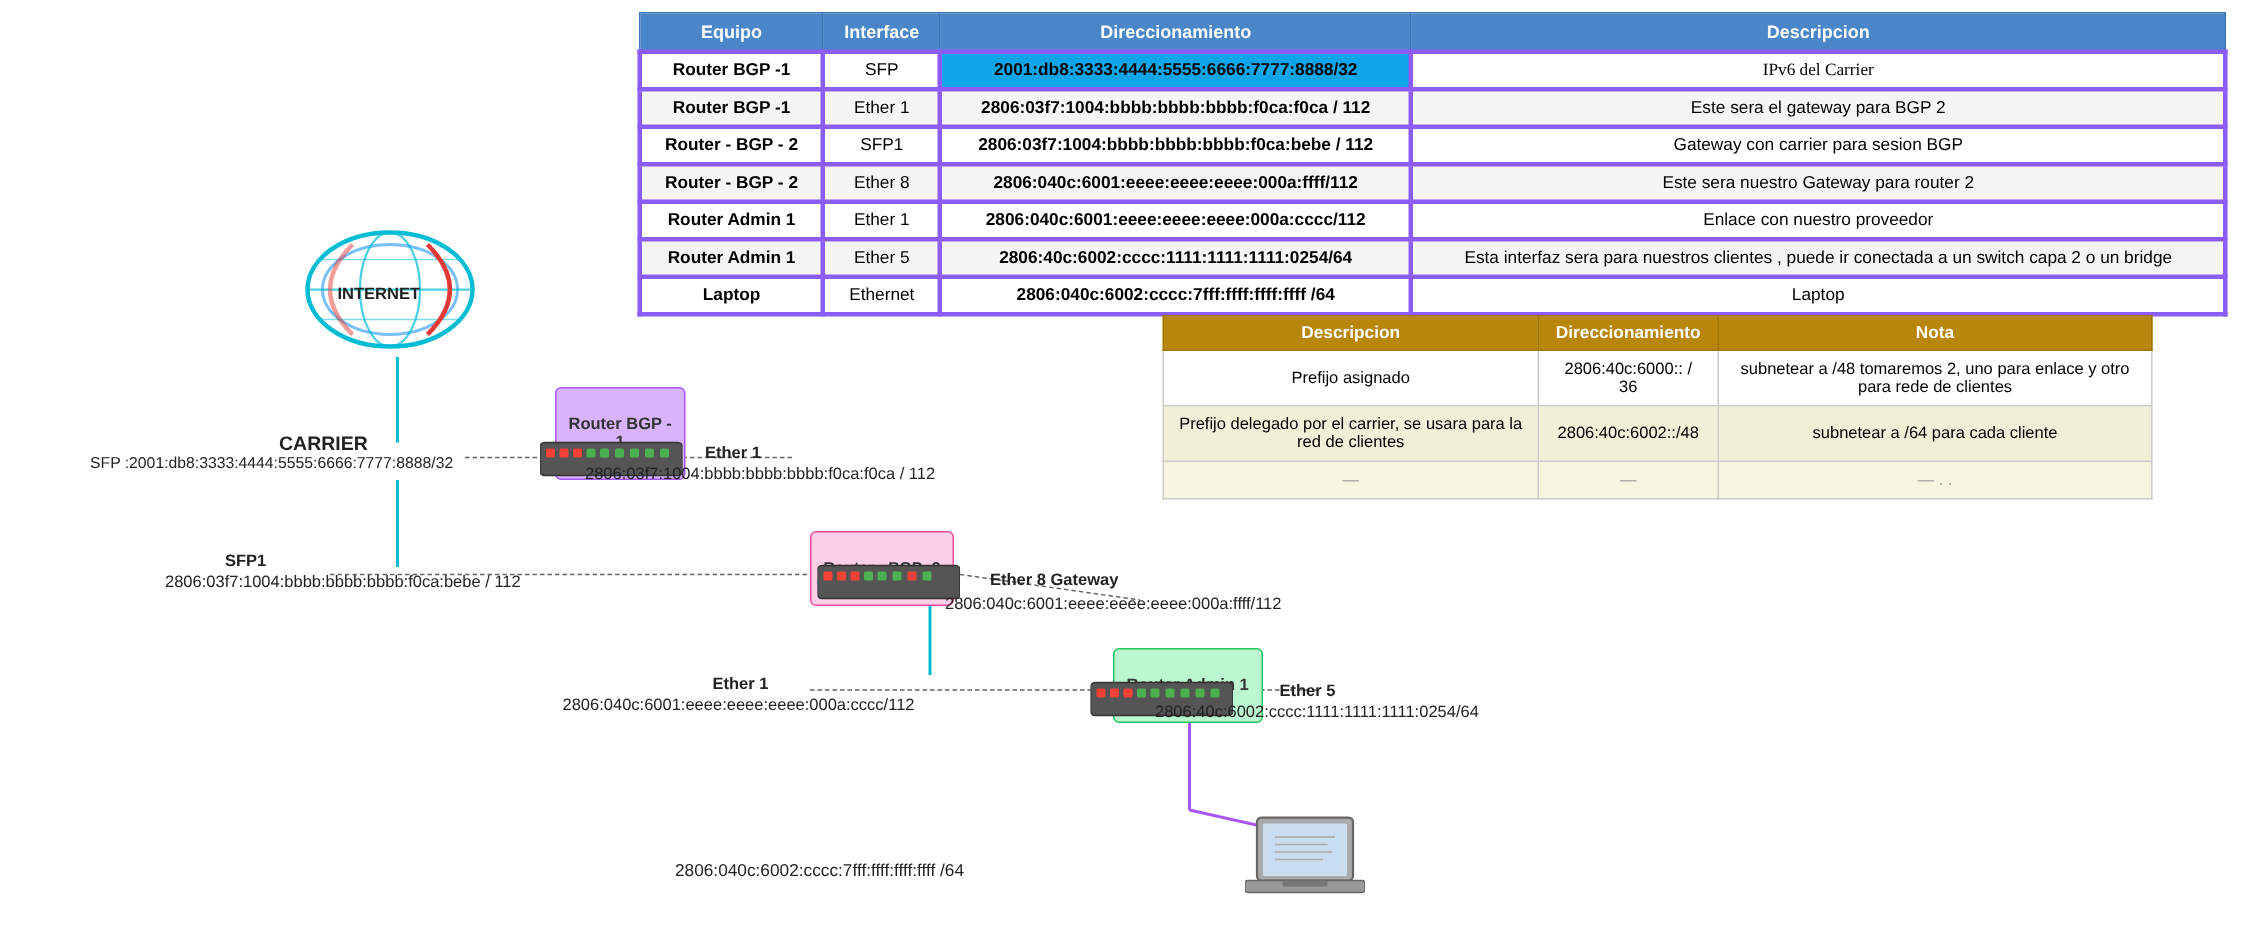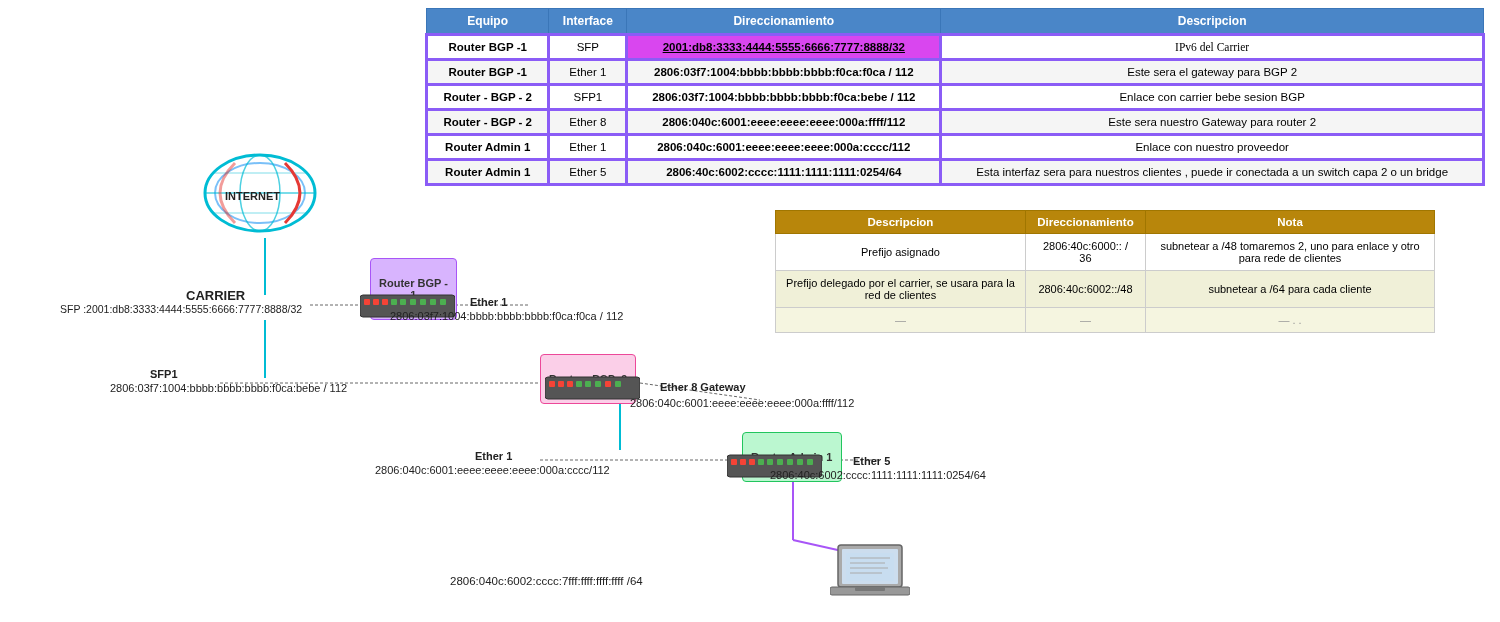--- a/index.html
+++ b/index.html
@@ -126,52 +126,58 @@
       <th>Equipo</th>
       <th>Interface</th>
       <th>Direccionamiento</th>
       <th>Descripcion</th>
     </tr>
   </thead>
   <tbody id="main-tbody">
   <tr>
         <td style="background: rgb(255, 255, 255); font-weight: bold;">Router BGP -1</td>
         <td style="background: rgb(255, 255, 255);">SFP</td>
-        <td style="background: #d946ef; font-weight: bold; text-decoration: underline;">2001:db8:3333:4444:5555:6666:7777:8888/32</td>
+        <td style="background: #0ea5e9; font-weight: bold;">2001:db8:3333:4444:5555:6666:7777:8888/32</td>
         <td style="background: rgb(255, 255, 255); font-family: Liberation Serif, serif;">IPv6 del Carrier</td>
       </tr>
       <tr>
         <td style="background: rgb(245, 245, 245); font-weight: bold;">Router BGP -1</td>
         <td style="background: rgb(245, 245, 245);">Ether 1</td>
         <td style="background: rgb(245, 245, 245); font-weight: bold;">2806:03f7:1004:bbbb:bbbb:bbbb:f0ca:f0ca / 112</td>
         <td style="background: rgb(245, 245, 245);">Este sera el gateway para BGP 2</td>
       </tr>
       <tr>
         <td style="background: rgb(255, 255, 255); font-weight: bold;">Router - BGP - 2</td>
         <td style="background: rgb(255, 255, 255);">SFP1</td>
         <td style="background: rgb(255, 255, 255); font-weight: bold;">2806:03f7:1004:bbbb:bbbb:bbbb:f0ca:bebe / 112</td>
-        <td style="background: rgb(255, 255, 255);">Enlace con carrier bebe sesion BGP</td>
+        <td style="background: rgb(255, 255, 255);">Gateway con carrier para sesion BGP</td>
       </tr>
       <tr>
         <td style="background: rgb(245, 245, 245); font-weight: bold;">Router - BGP - 2</td>
         <td style="background: rgb(245, 245, 245);">Ether 8</td>
         <td style="background: rgb(245, 245, 245); font-weight: bold;">2806:040c:6001:eeee:eeee:eeee:000a:ffff/112</td>
         <td style="background: rgb(245, 245, 245);">Este sera nuestro Gateway para router 2</td>
       </tr>
       <tr>
         <td style="background: rgb(255, 255, 255); font-weight: bold;">Router Admin 1</td>
         <td style="background: rgb(255, 255, 255);">Ether 1</td>
         <td style="background: rgb(255, 255, 255); font-weight: bold;">2806:040c:6001:eeee:eeee:eeee:000a:cccc/112</td>
         <td style="background: rgb(255, 255, 255);">Enlace con nuestro proveedor</td>
       </tr>
       <tr>
         <td style="background: rgb(245, 245, 245); font-weight: bold;">Router Admin 1</td>
         <td style="background: rgb(245, 245, 245);">Ether 5</td>
         <td style="background: rgb(245, 245, 245); font-weight: bold;">2806:40c:6002:cccc:1111:1111:1111:0254/64</td>
         <td style="background: rgb(245, 245, 245);">Esta interfaz sera para nuestros clientes , puede ir conectada a un switch capa 2 o un bridge</td>
+      </tr>
+      <tr>
+        <td style="background: rgb(255, 255, 255); font-weight: bold;">Laptop</td>
+        <td style="background: rgb(255, 255, 255);">Ethernet</td>
+        <td style="background: rgb(255, 255, 255); font-weight: bold;">2806:040c:6002:cccc:7fff:ffff:ffff:ffff /64</td>
+        <td style="background: rgb(255, 255, 255);">Laptop</td>
       </tr>
     </tbody>
 </table>
 
 <table class="sec-table">
   <thead>
     <tr>
       <th>Descripcion</th>
       <th>Direccionamiento</th>
       <th>Nota</th>

